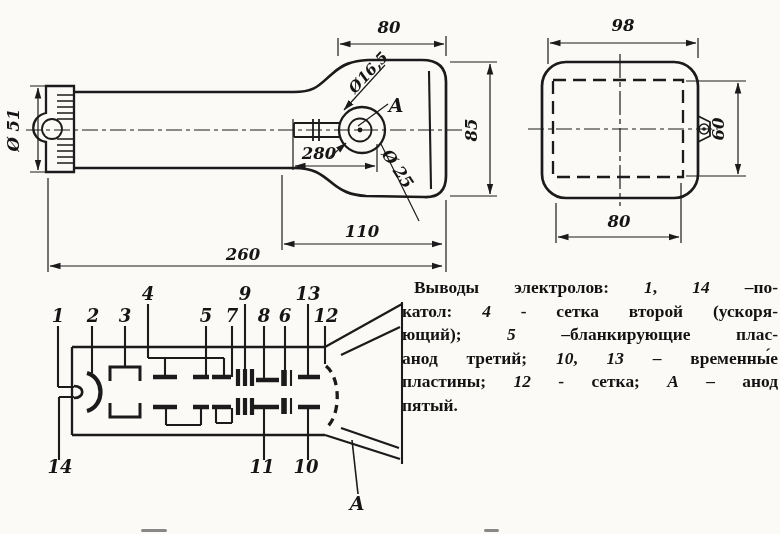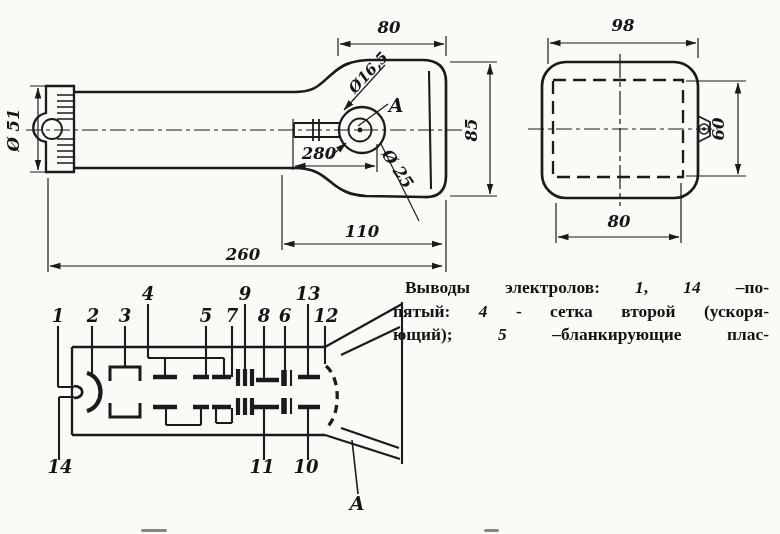--- a/index.html
+++ b/index.html
@@ -17,21 +17,21 @@
   .dashdot2{stroke-dasharray:24 4 5 4;}
   .dashed{stroke-dasharray:13 7;}
   .dashed2{stroke-dasharray:8 6;}
   .arr2{marker-start:url(#ah);marker-end:url(#ah);}
   .arrE{marker-end:url(#ah);}
   .dtxt{font:italic 700 16.5px "DejaVu Serif",serif;fill:#151515;}
   .dtxt-s{font:italic 700 15px "DejaVu Serif",serif;fill:#151515;}
   .ptxt{font:italic 700 18px "DejaVu Serif",serif;fill:#151515;}
   .atxt{font:italic 700 19px "DejaVu Serif",serif;fill:#151515;}
   
-  #legend{left:393px;top:276px;width:376px;color:#131313;
+  #legend{left:402px;top:276px;width:376px;color:#131313;
           font-size:17.4px;line-height:23.5px;font-weight:700;}
   .lg-line{text-align:justify;text-align-last:justify;white-space:nowrap;}
   .lg-line.last{text-align-last:left;}
   .lg-line:first-child{text-indent:12px;}
   .it{font-style:italic;}
   .smudge{background:#4a4a4a;height:3px;border-radius:2px;opacity:.65;}
 </style>
 </head>
 <body>
 
@@ -227,19 +227,22 @@
       <text class="ptxt" x="308" y="32" text-anchor="middle">13</text>
       <text class="ptxt" x="326" y="54" text-anchor="middle">12</text>
       <text class="ptxt" x="60" y="205" text-anchor="middle">14</text>
       <text class="ptxt" x="262" y="205" text-anchor="middle">11</text>
       <text class="ptxt" x="306" y="205" text-anchor="middle">10</text>
     </g>
   </svg>
 
   <div id="legend" class="abs">
       <div class="lg-line"><span>Выводы электролов: </span><span class="it">1</span><span>, </span><span class="it">14</span><span> –по-</span></div>
-      <div class="lg-line"><span>пятый: </span><span class="it">4</span><span> - сетка второй (ускоря-</span></div>
+      <div class="lg-line"><span>катол: </span><span class="it">4</span><span> - сетка второй (ускоря-</span></div>
       <div class="lg-line"><span>ющий); </span><span class="it">5</span><span> –бланкирующие плас-</span></div>
+      <div class="lg-line"><span>анод третий; </span><span class="it">10</span><span>, </span><span class="it">13</span><span> – временны́е</span></div>
+      <div class="lg-line"><span>пластины; </span><span class="it">12</span><span> - сетка; </span><span class="it">А</span><span> – анод</span></div>
+      <div class="lg-line last"><span>пятый.</span></div>
     </div>
 
   <div class="abs smudge" style="left:141px;top:529px;width:26px"></div>
   <div class="abs smudge" style="left:484px;top:529px;width:15px"></div>
 </div>
 
 </body></html>

